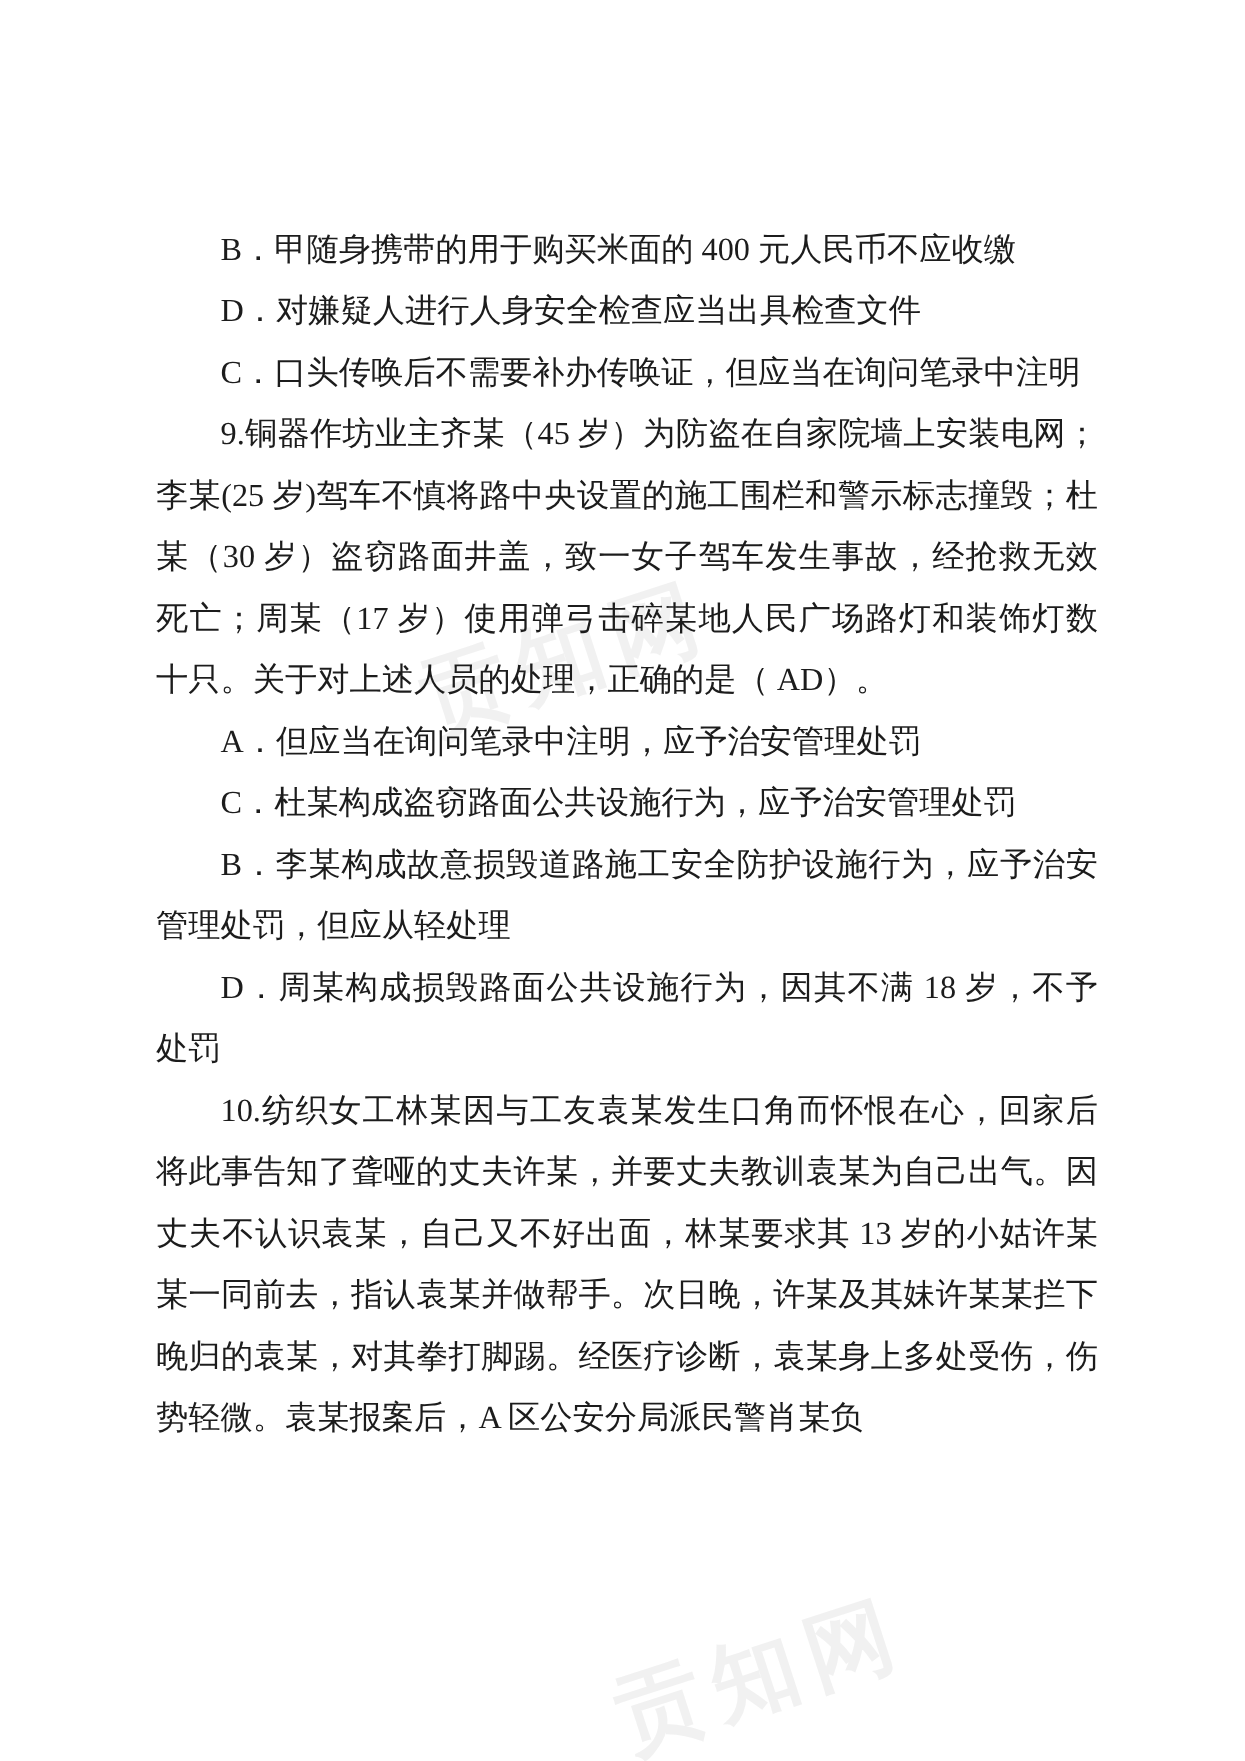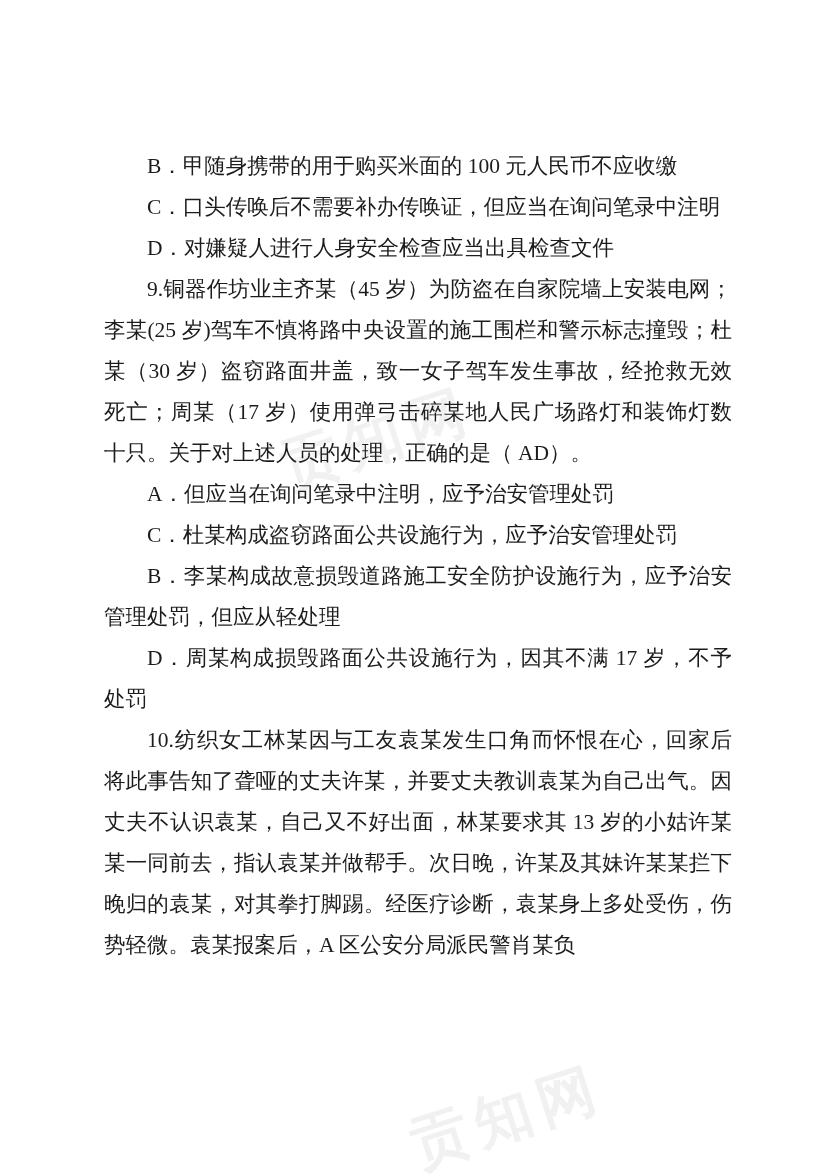--- a/index.html
+++ b/index.html
@@ -58,24 +58,24 @@
 <body>
 
 <div class="page">
 
   <div class="watermark mid">贡知网</div>
 
   <div class="watermark bottom">贡知网</div>
 
   <div class="content">
 
-  <p>B．甲随身携带的用于购买米面的 100 元人民币不应收缴</p>
+  <p>B．甲随身携带的用于购买米面的 400 元人民币不应收缴</p>
+      <p>D．对嫌疑人进行人身安全检查应当出具检查文件</p>
       <p>C．口头传唤后不需要补办传唤证，但应当在询问笔录中注明</p>
-      <p>D．对嫌疑人进行人身安全检查应当出具检查文件</p>
       <p>9.铜器作坊业主齐某（45 岁）为防盗在自家院墙上安装电网；李某(25 岁)驾车不慎将路中央设置的施工围栏和警示标志撞毁；杜某（30 岁）盗窃路面井盖，致一女子驾车发生事故，经抢救无效死亡；周某（17 岁）使用弹弓击碎某地人民广场路灯和装饰灯数十只。关于对上述人员的处理，正确的是（ AD）。</p>
       <p>A．但应当在询问笔录中注明，应予治安管理处罚</p>
       <p>C．杜某构成盗窃路面公共设施行为，应予治安管理处罚</p>
       <p>B．李某构成故意损毁道路施工安全防护设施行为，应予治安管理处罚，但应从轻处理</p>
-      <p>D．周某构成损毁路面公共设施行为，因其不满 17 岁，不予处罚</p>
+      <p>D．周某构成损毁路面公共设施行为，因其不满 18 岁，不予处罚</p>
       <p>10.纺织女工林某因与工友袁某发生口角而怀恨在心，回家后将此事告知了聋哑的丈夫许某，并要丈夫教训袁某为自己出气。因丈夫不认识袁某，自己又不好出面，林某要求其 13 岁的小姑许某某一同前去，指认袁某并做帮手。次日晚，许某及其妹许某某拦下晚归的袁某，对其拳打脚踢。经医疗诊断，袁某身上多处受伤，伤势轻微。袁某报案后，A 区公安分局派民警肖某负</p>
     </div>
 
 </div>
 
 </body></html>

